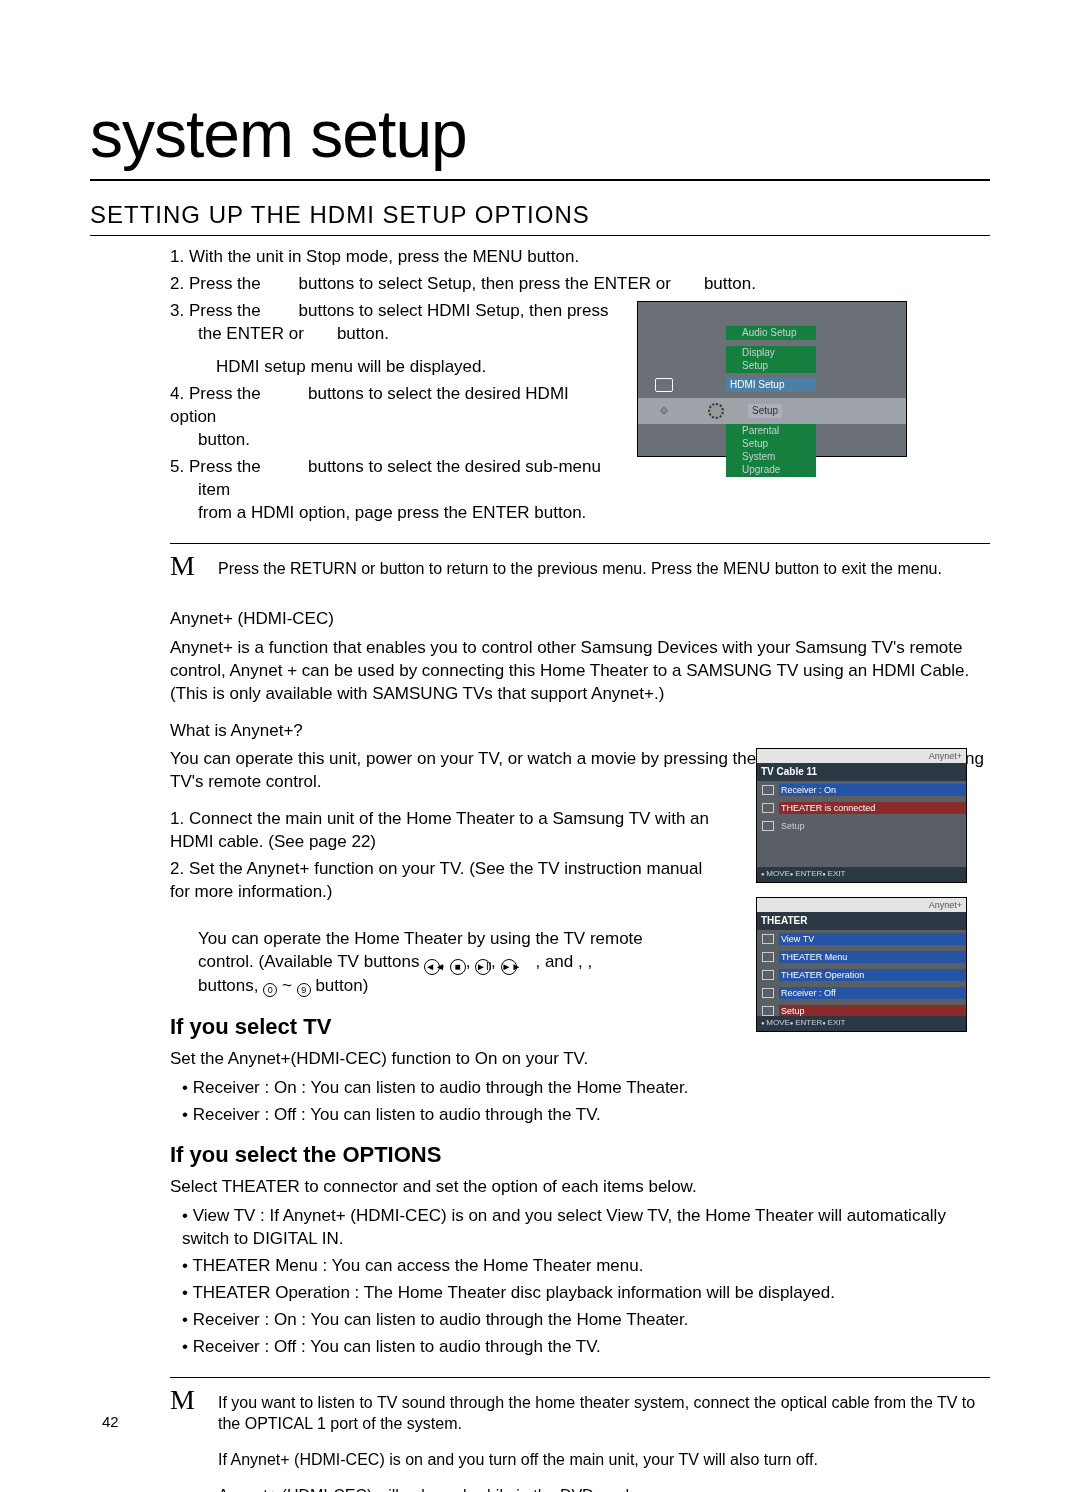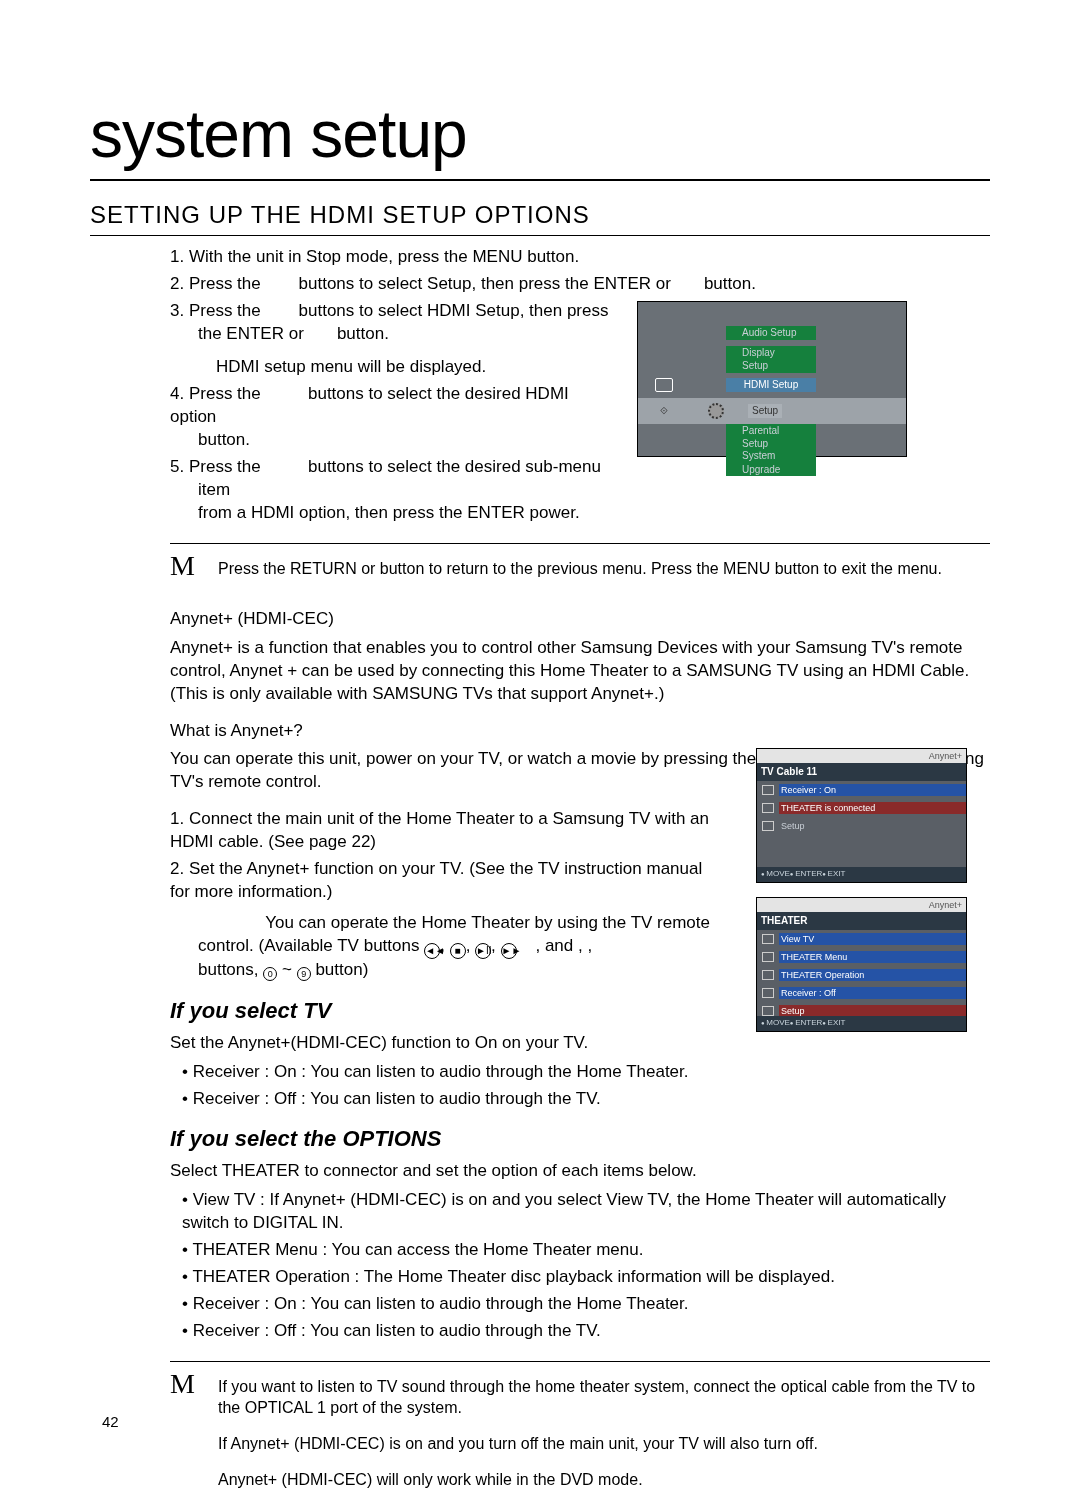--- a/index.html
+++ b/index.html
@@ -37,42 +37,42 @@
 
   .note-rule { border-top: 1px solid #000; margin: 18px 0 8px 0; }
   .note-row { display: flex; align-items: flex-start; gap: 18px; margin-bottom: 8px; }
   .note-mark {
     font-size: 28px; font-weight: 400; line-height: 1; min-width: 30px;
     font-family: "Times New Roman", serif;
   }
   .note-text { flex: 1; font-size: 16px; padding-top: 6px; }
 
   .para { margin: 6px 0; }
-  .subhead { font-size: 22px; margin: 14px 0 6px 0; font-style: italic; }
+  .subhead { font-size: 22px; margin: 14px 0 6px 0; }
 
   .bullet-list { list-style: none; padding: 0; }
   .bullet-list li { margin-bottom: 4px; }
   .bullet-list li::before { content: "• "; }
 
   .page-num {
     position: absolute; left: 102px; bottom: 60px; font-size: 15px;
   }
 
   
   .osd {
     position: absolute;
     background: #6a7076;
     border: 1px solid #000;
     font-size: 10px;
     color: #c9cfd6;
   }
   .osd1 { left: 637px; top: 301px; width: 270px; height: 156px; }
   .osd1 .row { display:flex; align-items:center; height:26px; }
   .osd1 .sel { background:#aab0b6; color:#333; padding:0 4px; margin-left:6px; }
-  .osd1 .hl { background:#4a7fa6; color:#fff; padding:0 4px; display:inline-block; width:90px;text-align:center; }
+  .osd1 .hl { background:#4a7fa6; color:#fff; padding:0 4px; display:inline-block; width:90px; }
   .osd1 .opt { background:#15803d; padding:0 16px; display:inline-block; width:90px; }
   .osd1 .icon-box { width:52px; display:flex; justify-content:center; }
   .pill { width:18px; height:14px; border:1px solid #fff; border-radius:2px; background:transparent; }
   .gear {
     width:16px; height:16px; border-radius:50%; border:2px dotted #333; background:#999;
   }
 
   .osd2 { left: 756px; top: 748px; width: 211px; height: 135px; background:#5a5f66;}
   .osd3 { left: 756px; top: 897px; width: 211px; height: 135px; background:#5a5f66;}
   .osd-small-bar { background:#e4e4e4; color:#555; text-align:right; padding:1px 4px; font-size:9px;}
@@ -127,21 +127,21 @@
       <span>Press the</span>
       &nbsp;&nbsp;&nbsp;&nbsp;&nbsp;&nbsp;&nbsp;&nbsp;
       <span>buttons to select the desired HDMI option</span><br>
       <span class="sub">button.</span>
     </li>
     <li class="after-osd1">
       <span>Press the</span>
       &nbsp;&nbsp;&nbsp;&nbsp;&nbsp;&nbsp;&nbsp;&nbsp;
       <span>buttons to select the desired sub-menu</span><br>
       <span class="sub">item</span>
-      <span class="sub">from a HDMI option, then press the ENTER power.</span>
+      <span class="sub">from a HDMI option, page press the ENTER button.</span>
     </li>
   </ol>
 </div>
 
 <div class="osd osd1">
   <div style="height:18px;"></div>
   <div class="row" style="padding-left:88px;">
     <span class="opt">Audio Setup</span>
   </div>
   <div class="row" style="padding-left:88px;">
@@ -158,21 +158,21 @@
     <span class="icon-box" style="color:#333;">⟐</span>
     <span class="icon-box">
         <span class="gear"></span>
       </span>
     <span class="sel">Setup</span>
     <span style="flex:1"></span>
   </div>
   <div class="row" style="padding-left:88px;">
     <span class="opt">Parental Setup</span>
   </div>
-  <div class="row" style="padding-left:88px;align-items:flex-end;">
+  <div class="row" style="padding-left:88px;">
     <span class="opt">System Upgrade</span>
   </div>
 </div>
 
 <div class="indent-block">
   <div class="note-rule"></div>
   <div class="note-row">
     <div class="note-mark">M</div>
     <div class="note-text">Press the RETURN or    button to return to the previous menu. Press the MENU button to exit the menu.</div>
   </div>
@@ -182,21 +182,21 @@
   <p class="para" style="margin-top:28px;">Anynet+ (HDMI-CEC)</p>
   <p class="para">Anynet+ is a function that enables you to control other Samsung Devices with your Samsung TV's remote control, Anynet + can be used by connecting this Home Theater to a SAMSUNG TV using an HDMI Cable. (This is only available with SAMSUNG TVs that support Anynet+.)</p>
 
   <p class="para" style="margin-top:14px;">What is Anynet+?</p>
   <p class="para">You can operate this unit, power on your TV, or watch a movie by pressing the Play button on your Samsung TV's remote control.</p>
 
   <ol class="steps" style="margin-top:14px; width:540px;">
     <li><span>Connect the main unit of the Home Theater to a Samsung TV with an HDMI cable. (See page 22)</span></li>
     <li>
       <span>Set the Anynet+ function on your TV. (See the TV instruction manual for more information.)</span>
-      <span class="sub" style="padding-left:28px; margin-top:8px;text-align:right;">You can operate the Home Theater by using the TV remote</span>
+      <span class="sub" style="padding-left:28px; margin-top:24px;">You can operate the Home Theater by using the TV remote</span>
       <span class="sub" style="padding-left:28px;">
         <span>control. (Available TV buttons</span>
         <span class="circ">◄◄</span>,
         <span class="circ">■</span>,
         <span class="circ">►II</span>,
         <span class="circ">►►</span>
         &nbsp;&nbsp;
         <span>,    and ,  ,</span>
       </span>
       <span class="sub" style="padding-left:28px;">

